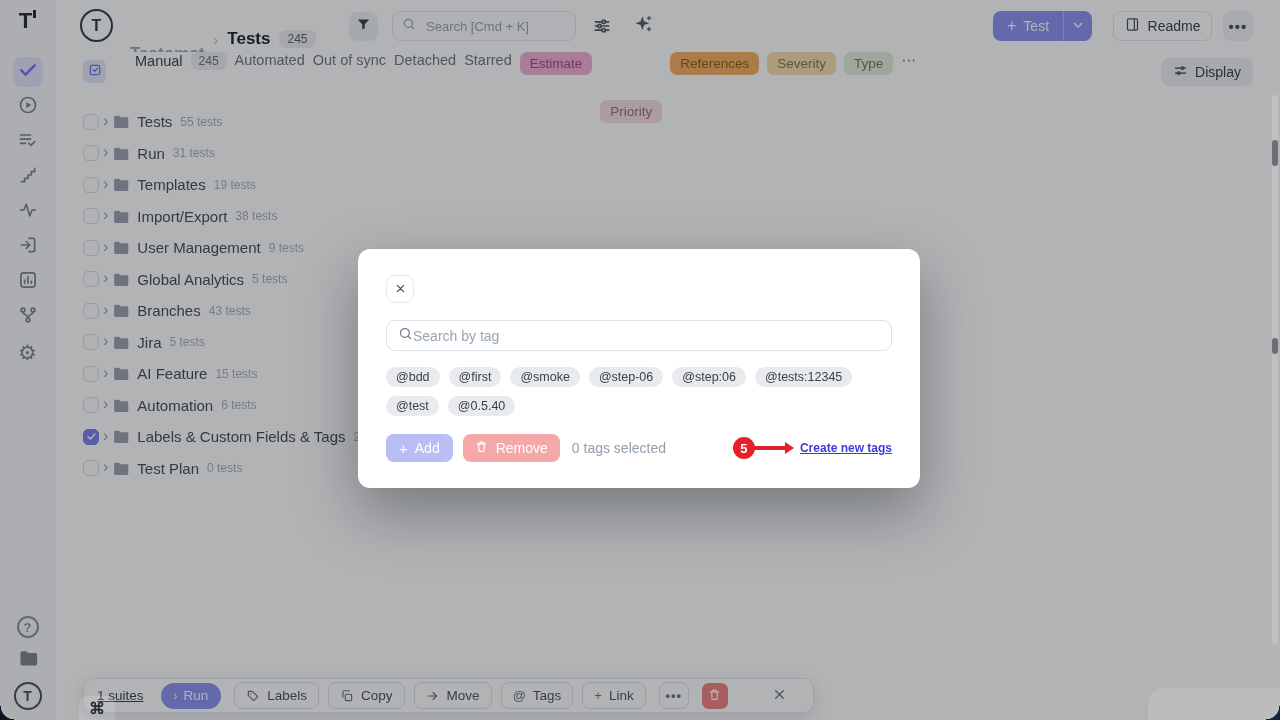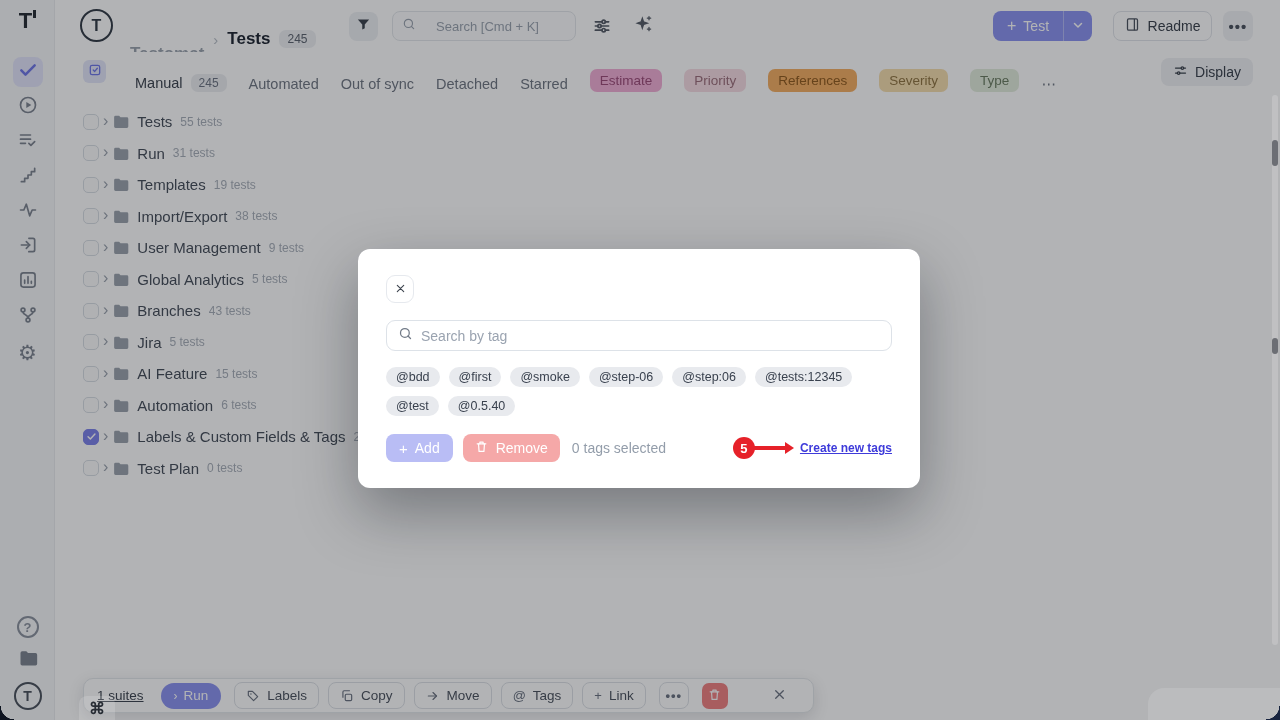--- a/index.html
+++ b/index.html
@@ -31,21 +31,21 @@
     border-radius:50%; color:#323a45; font-weight:bold; font-size:16px; display:flex; align-items:center; justify-content:center; }
   .crumbs { position:absolute; left:75px; top:14px; display:flex; align-items:center; gap:9px; white-space:nowrap; }
   .crumb-app { font-size:17px; font-weight:600; color:#9aa2ad;margin-top:30px; }
   .crumb-sep { font-size:15px; color:#b6bcc5; }
   .crumb-sec { font-size:17px; font-weight:bold; color:#1d2430; }
   .count-badge { background:#edeff2; color:#5b626e; font-size:12px; padding:2px 8px; border-radius:7px; }
   .funnel-btn { position:absolute; left:294px; top:12px; width:29px; height:29px; background:#eef0f3;
     border-radius:8px; display:flex; align-items:center; justify-content:center; color:#3a414c; }
   .funnel-btn svg { width:15px; height:15px; }
   .searchbox { position:absolute; left:337px; top:11px; width:184px; height:30px; border:1px solid #e3e6ea;
-    border-radius:8px; background:#fdfdfe; display:flex; align-items:center; padding:0 9px; gap:20px; color:#9aa3af; }
+    border-radius:8px; background:#fdfdfe; display:flex; align-items:center; padding:0 9px; gap:10px; color:#9aa3af; }
   .searchbox svg { width:14px; height:14px; flex:none; }
   .searchbox input { border:none; outline:none; background:transparent; font-size:13px; color:#5b626e; width:100%;
     font-family:"Liberation Sans", sans-serif; }
   .searchbox input::placeholder { color:#9aa3af; }
   .tb-ico { position:absolute; top:16px; color:#545b66; }
   .tb-ico svg { width:20px; height:20px; }
   .tune-ico { left:537px; }
   .spark-ico { left:579px; top:14px; }
   .test-btn { position:absolute; left:938px; top:11px; height:30px; display:flex; background:#8b92f0;
     border-radius:8px; color:#fff; overflow:hidden; }
@@ -58,21 +58,21 @@
     border-radius:8px; display:flex; align-items:center; justify-content:center; gap:8px; color:#39404b; font-size:14px; }
   .readme-btn svg { width:15px; height:15px; color:#4b525e; }
   .dots-btn { position:absolute; left:1168px; top:11px; width:30px; height:30px; background:#f1f2f5; border-radius:8px;
     display:flex; align-items:center; justify-content:center; color:#4b525e; font-size:15px; font-weight:bold; letter-spacing:1px; }
 
   
   .filterbar { position:absolute; left:55px; right:0; top:52px; height:40px; background:#fff; z-index:1; }
   .selall { position:absolute; left:28px; top:8px; width:23px; height:23px; background:#e4e6fa; border-radius:6px;
     display:flex; align-items:center; justify-content:center; color:#6e76e8; }
   .selall svg { width:14px; height:14px; }
-  .ftabs { position:absolute; left:80px; top:0; height:40px; display:flex; align-items:flex-end; gap:22px; white-space:nowrap; }
+  .ftabs { position:absolute; left:80px; top:0; height:40px; display:flex; align-items:flex-start; gap:8px; white-space:nowrap; }
   .ftab { font-size:14.5px; color:#6f7682; display:flex; align-items:center; gap:8px; }
   .ftab.first { color:#3c434e; }
   .ftab .cnt { background:#eceef1; color:#6b7280; font-size:12px; padding:2px 8px; border-radius:7px; }
   .fpill { font-size:13.5px; padding:4px 10px; border-radius:7px; }
   .display-btn { position:absolute; right:27px; top:6px; height:28px; padding:0 12px; background:#eff0f3; border-radius:8px;
     display:flex; align-items:center; gap:7px; font-size:14px; color:#39404b; }
   .display-btn svg { width:15px; height:15px; }
 
   
   .tree { position:absolute; left:55px; right:8px; top:92px; bottom:44px; padding-top:14px; background:#fff; }
@@ -123,21 +123,21 @@
 
   
   .modal { position:absolute; left:358px; top:249px; width:562px; border-radius:12px; background:#fff; z-index:60;
     box-shadow:0 24px 60px rgba(10,14,22,.35); padding-bottom:26px; }
   .m-head { display:flex; align-items:center; justify-content:space-between; padding:26px 28px 0 28px; }
   .m-title { font-size:18px; font-weight:bold; color:#1c2a3c; }
   .m-close { width:28px; height:28px; border:1px solid #e6e9ee; border-radius:9px; display:flex; align-items:center;
     justify-content:center; color:#3c434e; background:#fff; }
   .m-close svg { width:11px; height:11px; }
   .m-search { margin:17px 28px 0 28px; height:31px; border:1px solid #dde2e8; border-radius:9px; display:flex;
-    align-items:center; padding:0 11px; gap:8px; color:#717a87; }
+    align-items:center; padding:0 11px; color:#717a87; }
   .m-search svg { width:15px; height:15px; flex:none; }
   .m-search input { border:none; outline:none; width:100%; font-size:14px; color:#3c434e; background:transparent;
     font-family:"Liberation Sans", sans-serif; }
   .m-search input::placeholder { color:#9aa3b0; }
   .m-tags { margin:16px 28px 0 28px; display:flex; gap:9px; flex-wrap:wrap; }
   .tagpill { background:#e8eaee; color:#39414e; font-size:12.5px; padding:3px 10px; border-radius:999px; white-space:nowrap; }
   .m-actions { margin:18px 28px 0 28px; display:flex; align-items:center; gap:10px; }
   .m-add { height:28px; padding:0 13px; border-radius:8px; background:#b9bdf5; color:#fff; font-size:14px;
     display:flex; align-items:center; gap:7px; border:none; }
   .m-add .pl { font-size:15px; line-height:1; }

